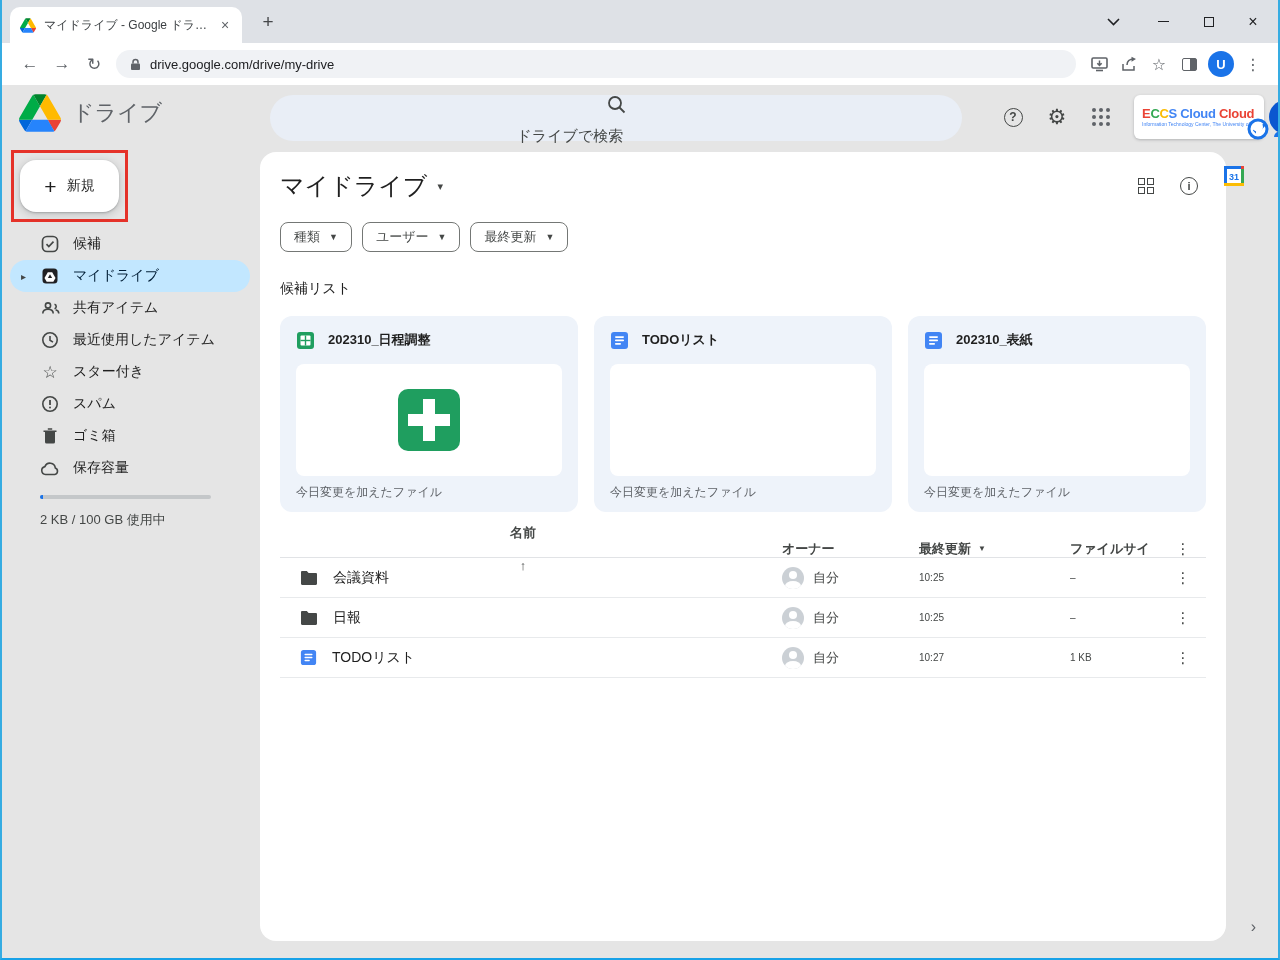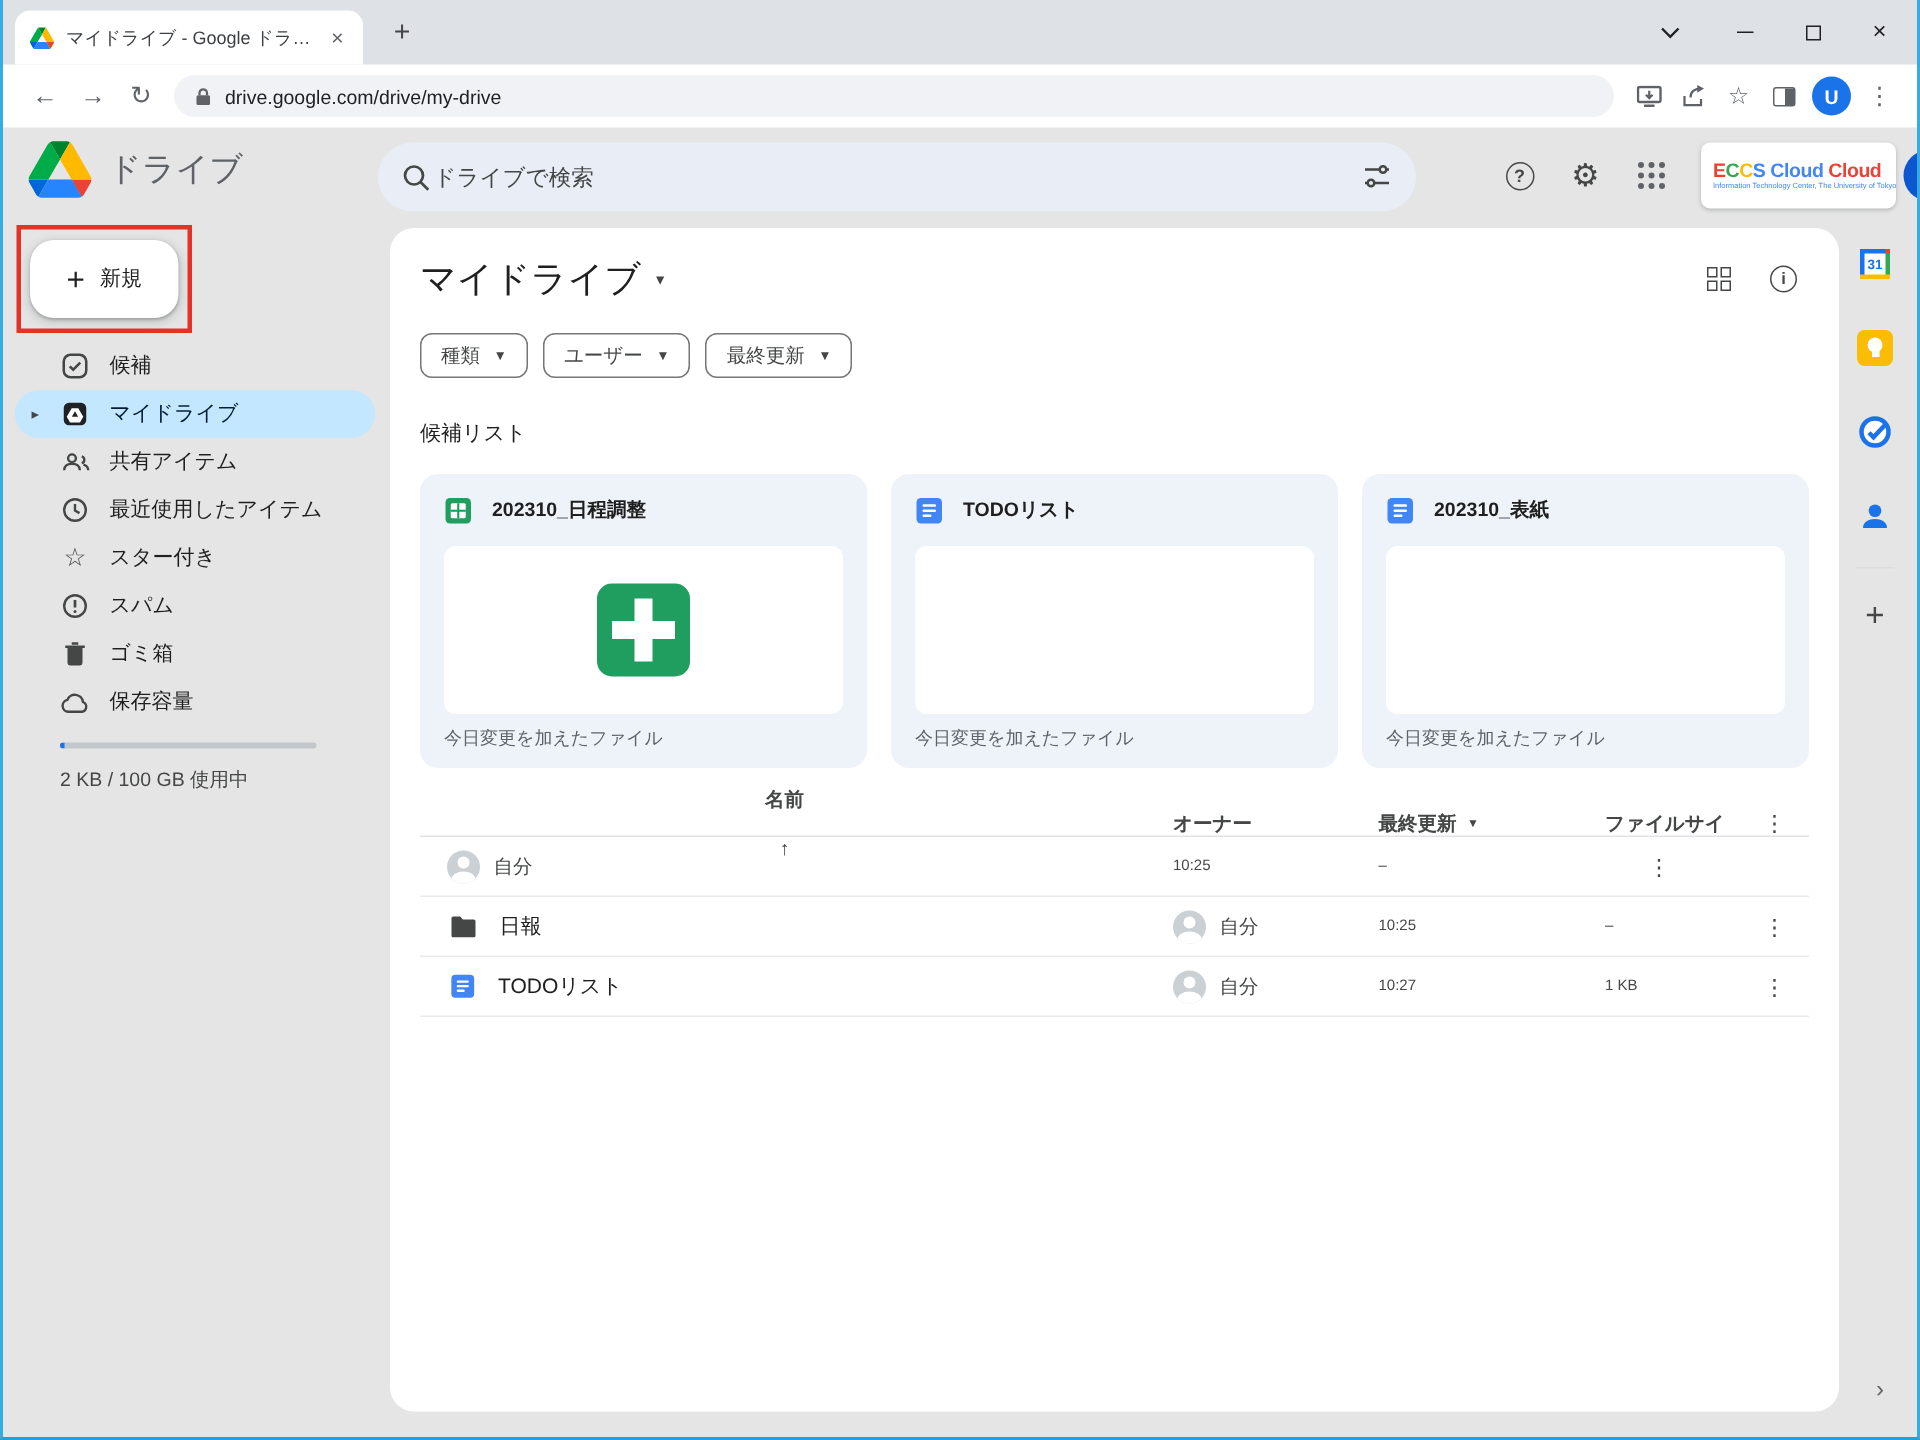--- a/index.html
+++ b/index.html
@@ -26,21 +26,21 @@
   .panel-ico { width:15px; height:13px; border:1.8px solid #5f6368; border-radius:2px; position:relative; }
   .panel-ico::after { content:""; position:absolute; right:0; top:0; bottom:0; width:6px; background:#5f6368; }
   .chrome-avatar { width:26px; height:26px; border-radius:50%; background:#1a73e8; color:#fff; font-size:13px; font-weight:bold; display:flex; align-items:center; justify-content:center; margin:0 4px; }
 
   
   .app { position:absolute; top:85px; left:0; right:0; bottom:0; background:#e5e5e5; }
 
   .drive-logo { position:absolute; left:17px; top:9px; display:flex; align-items:center; gap:11px; }
   .drive-name { font-size:22px; color:#5f6368; }
 
-  .searchbar { position:absolute; left:250px; top:10px; width:692px; height:46px; background:#e9eef6; border-radius:23px; display:flex; align-items:center; padding:0 16px; gap:2px; }
+  .searchbar { position:absolute; left:268px; top:10px; width:692px; height:46px; background:#e9eef6; border-radius:23px; display:flex; align-items:center; padding:0 16px; gap:13px;flex-direction:column; }
   .searchbar input { flex:1; border:none; outline:none; background:transparent; font-size:15px; color:#1f1f1f; font-family:inherit; }
   .searchbar input::placeholder { color:#444746; opacity:1; }
 
   .hdr-icons { position:absolute; left:995px; top:16px; display:flex; gap:12px; }
   .hicon { width:32px; height:32px; display:flex; align-items:center; justify-content:center; color:#444746; }
   .circle-q { width:19px; height:19px; border:1.8px solid #444746; border-radius:50%; display:flex; align-items:center; justify-content:center; font-size:12px; font-weight:bold; color:#444746; }
   .gear { font-size:21px; }
   .dots9 { display:grid; grid-template-columns:repeat(3,4px); grid-template-rows:repeat(3,4px); gap:3px; }
   .dots9 span { width:4px; height:4px; border-radius:50%; background:#5f6368; }
 
@@ -104,21 +104,21 @@
   .th-kebab, .td-kebab { text-align:center; font-size:15px; color:#444746; font-weight:normal; cursor:pointer; }
   .trow { height:40px; border-bottom:1px solid #e8eaec; font-size:14px; color:#1f1f1f; cursor:pointer; }
   .td-name { display:flex; align-items:center; gap:15px; padding-left:20px; }
   .td-owner { display:flex; align-items:center; gap:9px; font-size:13px; color:#444746; }
   .td-mod, .td-size { font-size:10px; color:#444746; }
   .owner-avatar { position:relative; width:22px; height:22px; border-radius:50%; background:#cbd0d5; overflow:hidden; }
   .owner-avatar::before { content:""; position:absolute; left:7px; top:4px; width:8px; height:8px; border-radius:50%; background:#fff; }
   .owner-avatar::after { content:""; position:absolute; left:3px; top:14px; width:16px; height:10px; border-radius:50%; background:#fff; }
 
   
-  .rightstrip { position:absolute; right:0; top:0; width:56px; bottom:0; display:flex; flex-direction:column; align-items:center; }
+  .rightstrip { position:absolute; right:0; top:0; width:56px; bottom:0; display:flex; flex-direction:row; align-items:flex-start; }
   .strip-ico { width:24px; height:24px; margin-top:32px; cursor:pointer; }
   .strip-ico.first { margin-top:79px; }
   .strip-div { width:26px; height:1px; background:#dadce0; margin-top:22px; }
   .strip-plus { margin-top:18px; font-size:22px; color:#444746; cursor:pointer; }
   .strip-expand { position:absolute; bottom:22px; right:22px; font-size:16px; color:#5f6368; cursor:pointer; }
 
   .keep-ico { width:24px; height:24px; background:#fbbc04; border-radius:5px; position:relative; }
   .keep-ico::before { content:""; position:absolute; left:7px; top:5px; width:10px; height:10px; border-radius:50%; background:#fff; }
   .keep-ico::after { content:""; position:absolute; left:9.5px; top:14px; width:5px; height:4px; background:#fff; }
 
@@ -432,20 +432,28 @@
           <div class="th-owner">オーナー</div>
           <div class="th-mod">
             <span>最終更新</span>
             <span class="caret-solid">▼</span>
           </div>
           <div class="th-size">ファイルサイ</div>
           <div class="th-kebab">⋮</div>
         </div>
 
         <div class="trow">
+          <div class="td-name">
+            <span>
+              <svg width="18" height="15" viewBox="0 0 18 15">
+                  <path d="M1 2.2C1 1.5 1.5 1 2.2 1h4.6l1.8 2h7.2c.7 0 1.2.5 1.2 1.2v9.6c0 .7-.5 1.2-1.2 1.2H2.2c-.7 0-1.2-.5-1.2-1.2z" fill="#444746"></path>
+                </svg>
+            </span>
+            <span>会議資料</span>
+          </div>
           <div class="td-owner">
             <span class="owner-avatar"></span>
             <span>自分</span>
           </div>
           <div class="td-mod">10:25</div>
           <div class="td-size">–</div>
           <div class="td-kebab">⋮</div>
         </div>
 
         <div class="trow">

